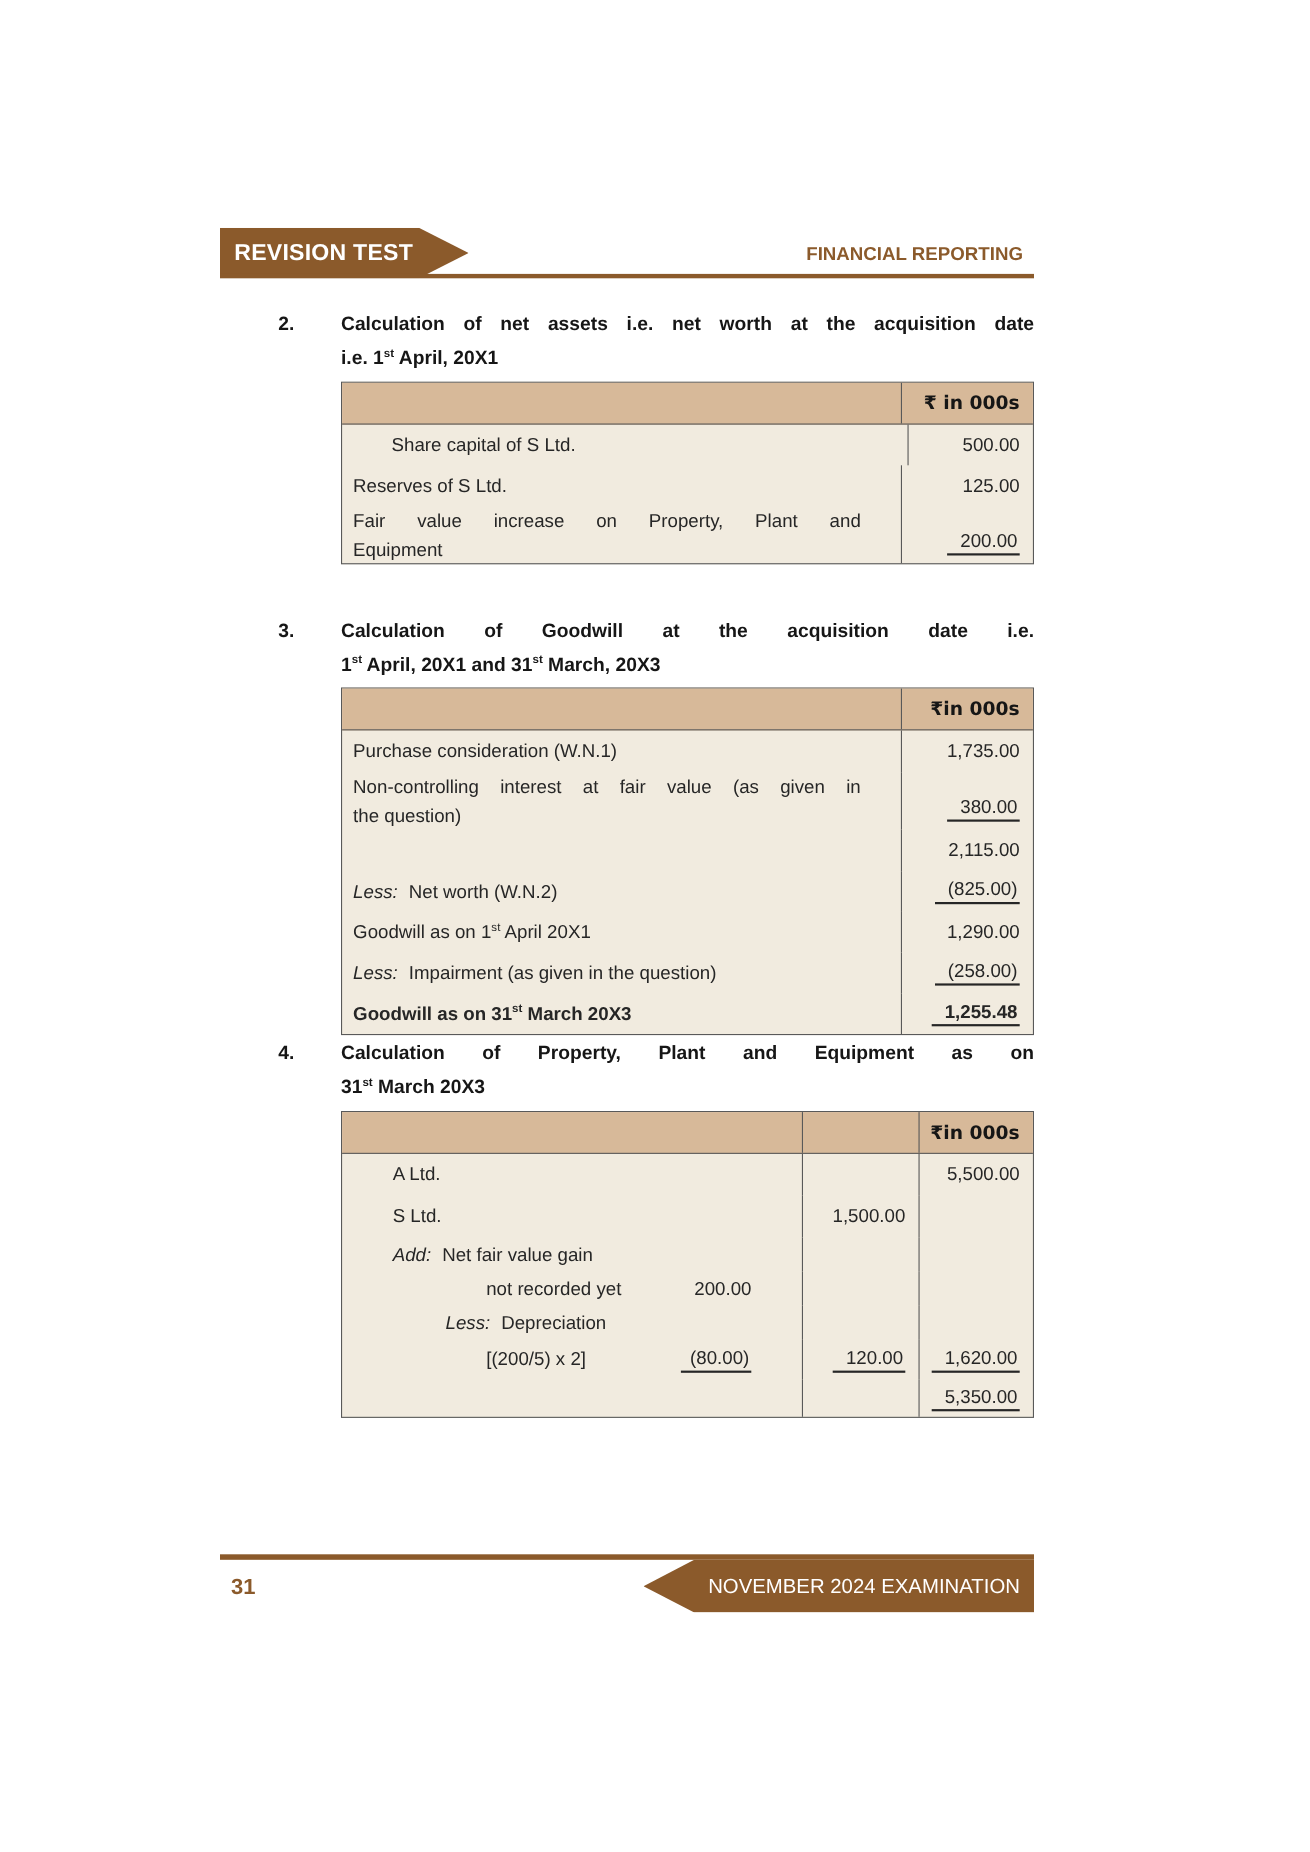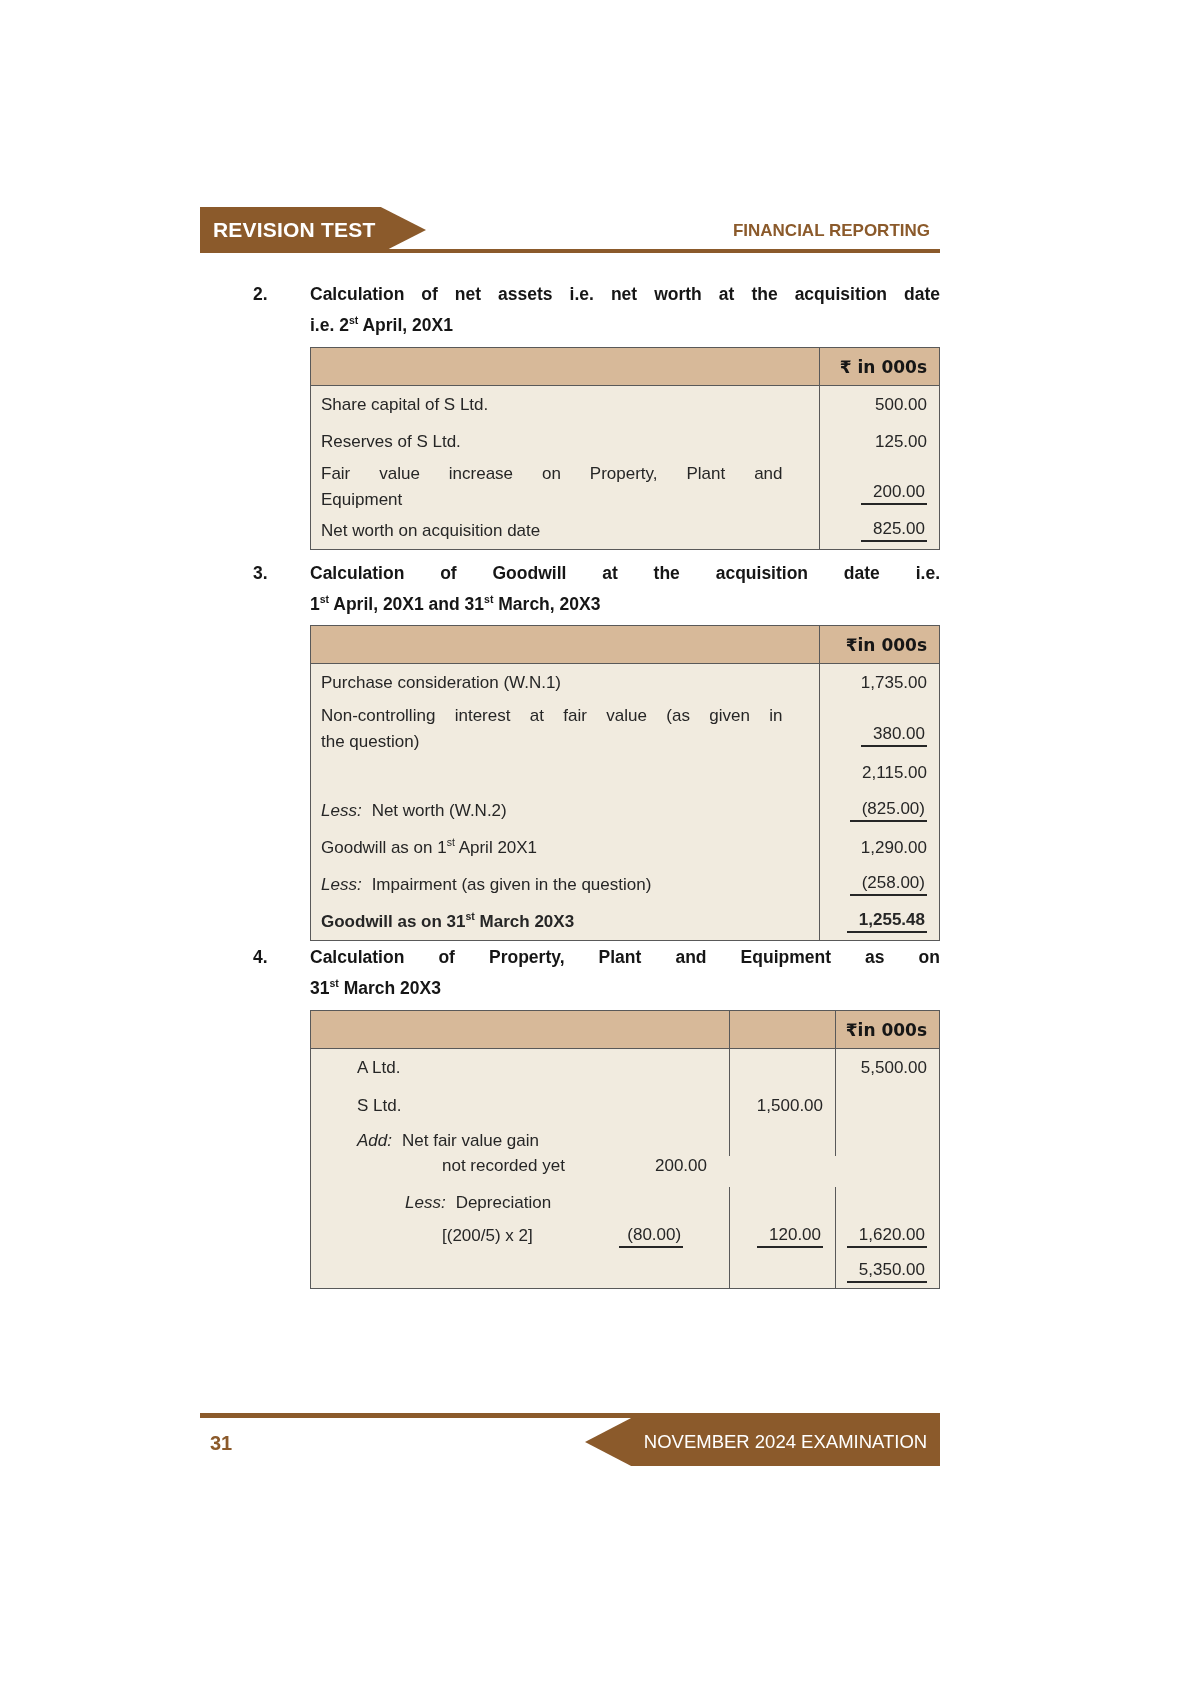--- a/index.html
+++ b/index.html
@@ -63,54 +63,48 @@
   <div class="banner-head">
     <span>REVISION TEST PAPER</span>
   </div>
   <div class="rule-head"></div>
   <div class="subject">FINANCIAL REPORTING</div>
 
   <div class="section" style="top:279px;">
     <div class="sec-num">2.</div>
     <div class="sec-body">
       <div class="jfull">Calculation of net assets i.e. net worth at the acquisition date</div>
-      <div><span>i.e. 2</span><sup>st</sup><span> April, 20X1</span></div>
+      <div><span>i.e. 1</span><sup>st</sup><span> April, 20X1</span></div>
     </div>
   </div>
 
   <div class="tbl t12" style="top:347px;">
     <div class="thead" style="height:38px;">
       <div class="c1"></div>
       <div class="c2 unit">₹ in 000s</div>
     </div>
-    <div class="trow" style="height:37px;">
+    <div class="trow" style="height:37px;padding-left:35px;">
       <div class="c1">Share capital of S Ltd.</div>
       <div class="c2">500.00</div>
     </div>
     <div class="trow" style="height:37px;">
       <div class="c1">Reserves of S Ltd.</div>
       <div class="c2">125.00</div>
     </div>
     <div class="trow" style="height:52px;">
       <div class="c1 top-align">
         <div class="lab2">
             <div class="jfull">Fair value increase on Property, Plant and</div>
             <div>Equipment</div>
           </div>
       </div>
       <div class="c2 bot-align">
           <span class="ul">200.00</span>
         </div>
     </div>
-    <div class="trow" style="height:37px;">
-      <div class="c1">Net worth on acquisition date</div>
-      <div class="c2">
-          <span class="ul">825.00</span>
-        </div>
-    </div>
   </div>
 
   <div class="section" style="top:558px;">
     <div class="sec-num">3.</div>
     <div class="sec-body">
       <div class="jfull">Calculation of Goodwill at the acquisition date i.e.</div>
       <div><span>1</span><sup>st</sup><span> April, 20X1 and 31</span><sup>st</sup><span> March, 20X3</span></div>
     </div>
   </div>
 
@@ -197,21 +191,21 @@
       <div class="c3"></div>
     </div>
     <div class="trow" style="height:31px;">
       <div class="c1">
           <span class="pfx">Add:</span>
           <span>Net fair value gain</span>
         </div>
       <div class="c2"></div>
       <div class="c3"></div>
     </div>
-    <div class="trow" style="height:31px;flex-direction:column;">
+    <div class="trow" style="height:31px;">
       <div class="c1">
           <span style="padding-left:85px;">not recorded yet</span>
           <span class="spacer"></span>
           <span class="ival">200.00</span>
         </div>
       <div class="c2"></div>
       <div class="c3"></div>
     </div>
     <div class="trow" style="height:31px;">
       <div class="c1">

